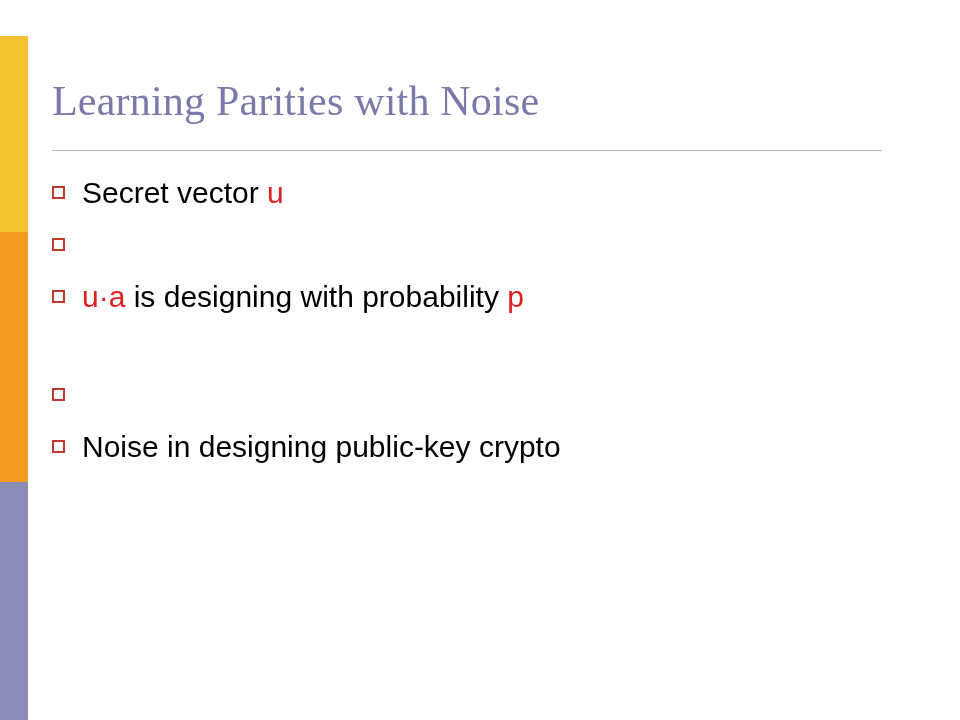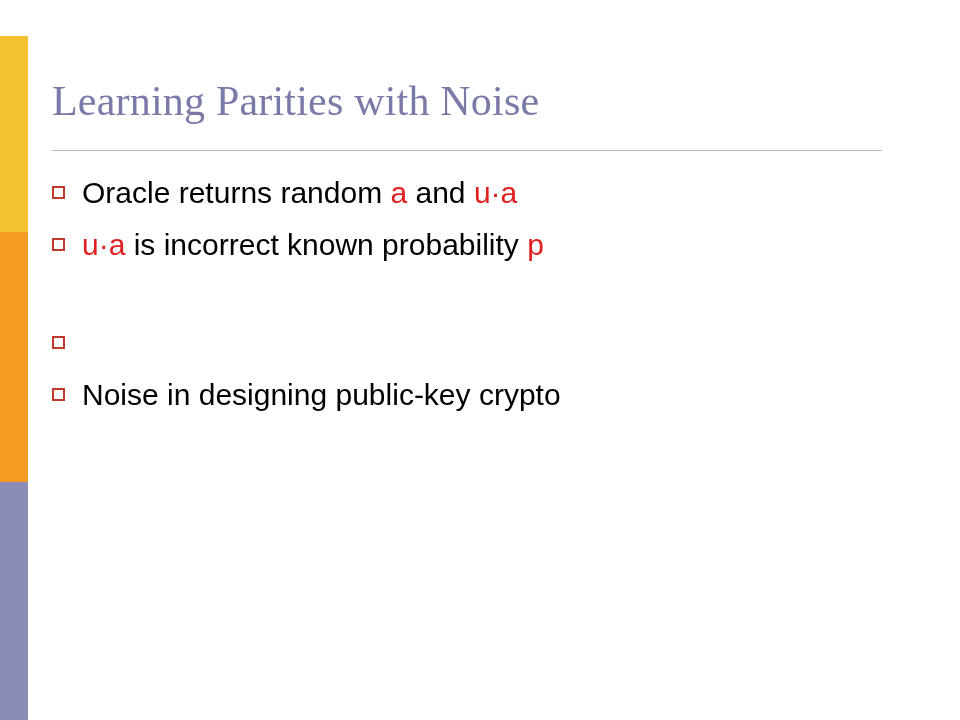--- a/index.html
+++ b/index.html
@@ -119,32 +119,35 @@
   <div class="left-bar">
     <div class="bar-seg bar-gold"></div>
     <div class="bar-seg bar-orange"></div>
     <div class="bar-seg bar-purple"></div>
   </div>
 
   <div class="title">Learning Parities with Noise</div>
   <div class="title-rule"></div>
 
   <div class="body">
+    <div class="bullet-row">
+      <span class="marker"></span>
+      <span class="bullet-text">
+        <span>Secret vector </span><span class="red">u</span>
+      </span>
+    </div>
 
     <div class="bullet-row">
       <span class="marker"></span>
-      <span class="bullet-text">
-        <span>Oracle returns random </span><span class="red">a</span><span> and </span><span class="red">u·a</span>
-      </span>
     </div>
 
     <div class="bullet-row spacer-after">
       <span class="marker"></span>
       <span class="bullet-text">
-        <span class="red">u·a</span><span> is incorrect known probability </span><span class="red">p</span>
+        <span class="red">u·a</span><span> is designing with probability </span><span class="red">p</span>
       </span>
     </div>
 
     <div class="bullet-row">
       <span class="marker"></span>
     </div>
 
     <div class="bullet-row">
       <span class="marker"></span>
       <span class="bullet-text">

